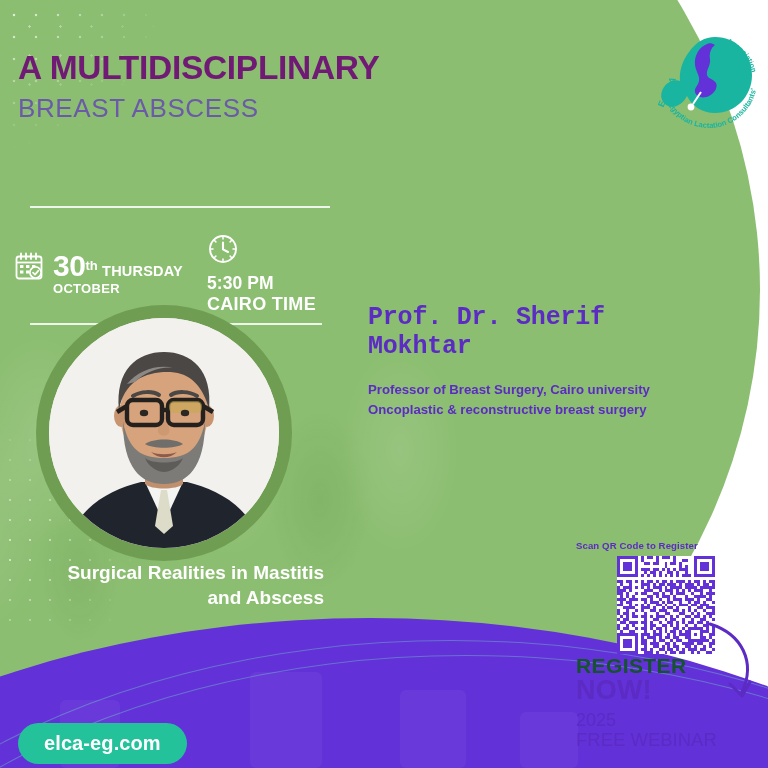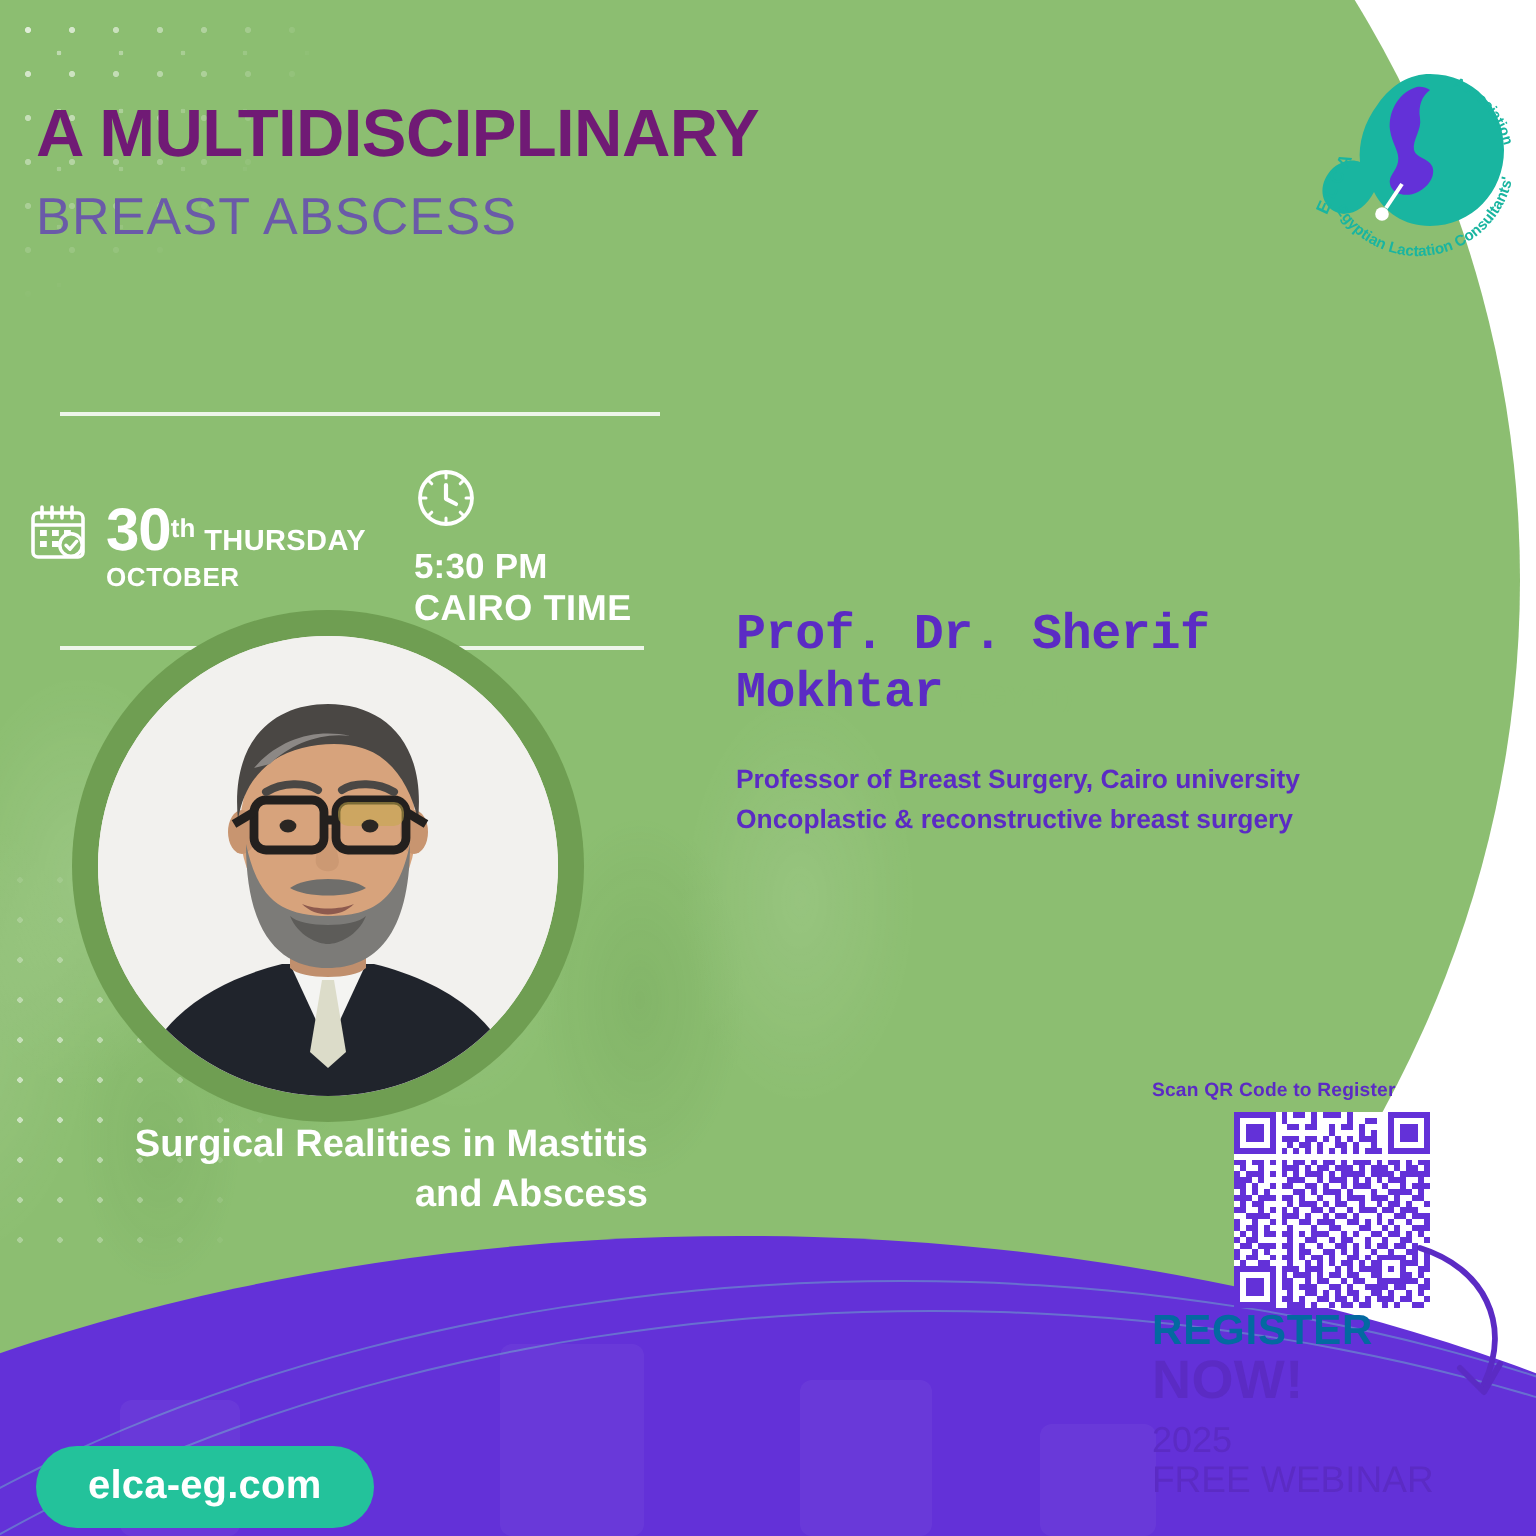--- a/index.html
+++ b/index.html
@@ -252,21 +252,21 @@
   .qr-img {
     width: 98px;
     height: 98px;
     display: block;
     margin: 0 auto;
   }
   .register-word {
     margin-top: 1px;
     font-size: 21px;
     font-weight: 700;
-    color: #0369a1;
+    color: #14532d;
     letter-spacing: .4px;
     line-height: 1.05;
   }
   .now-word {
     font-size: 27px;
     font-weight: 800;
     color: #5b2bc4;
     letter-spacing: .2px;
     line-height: 1.02;
   }

